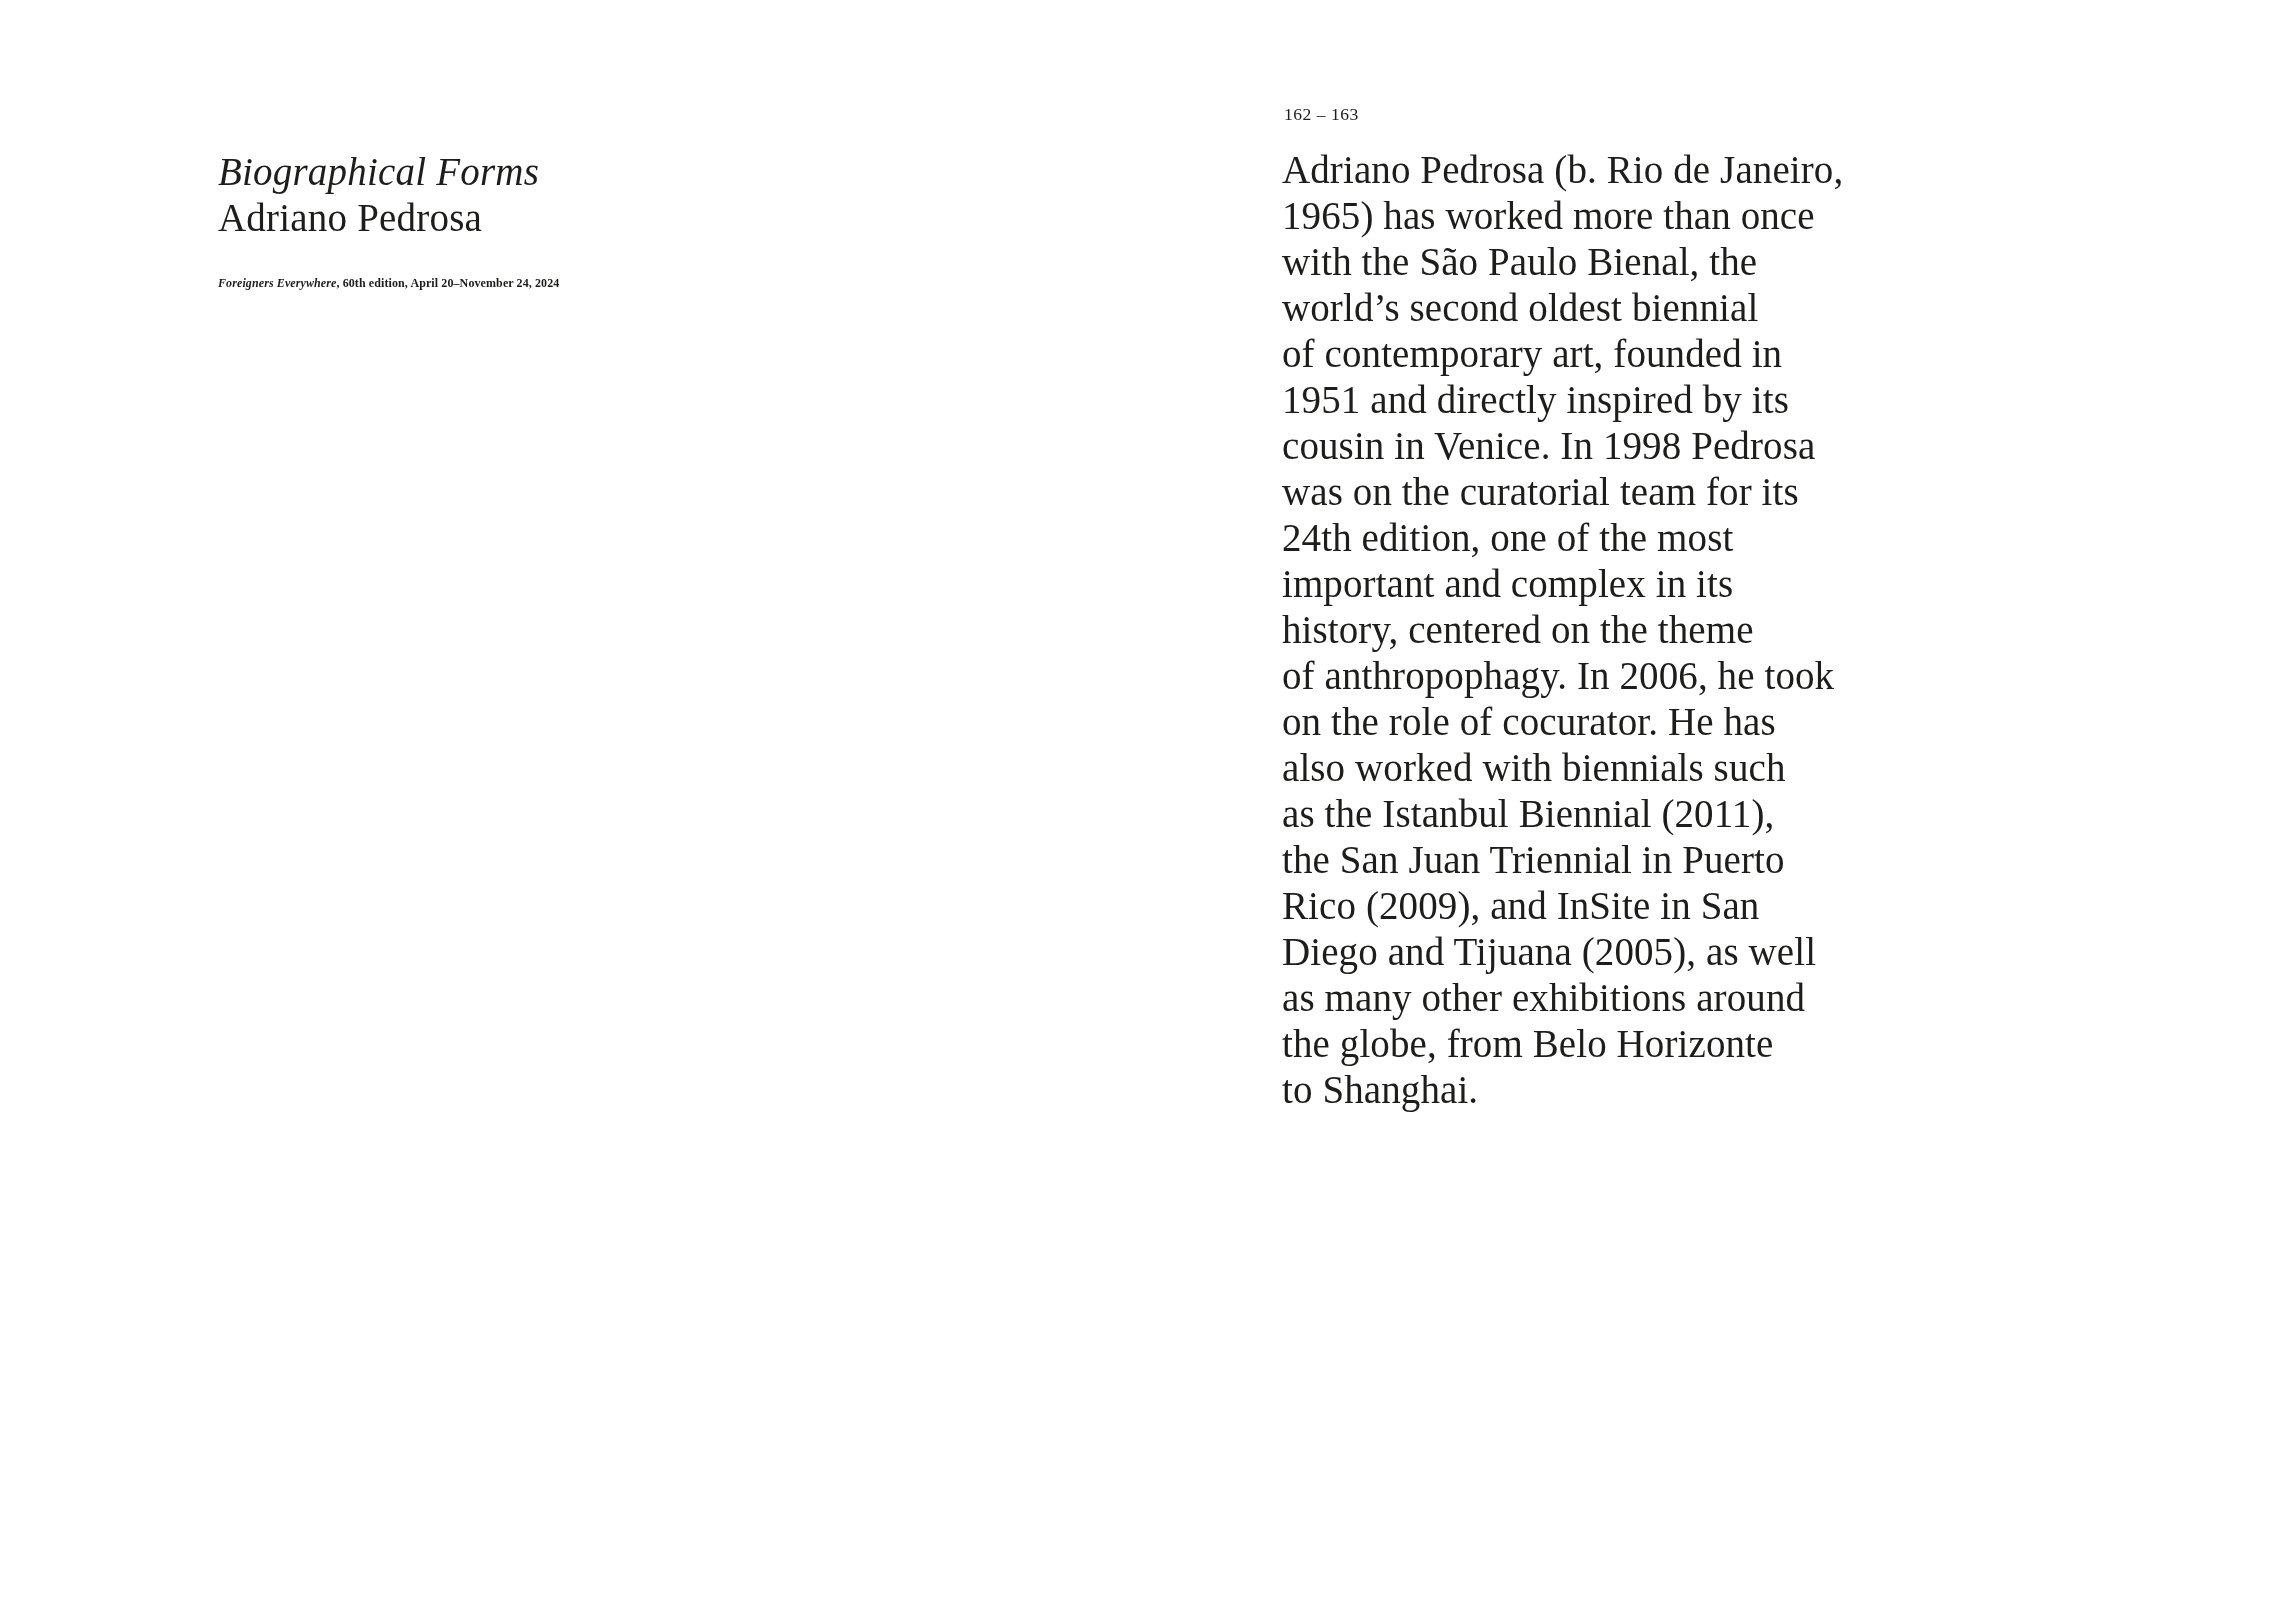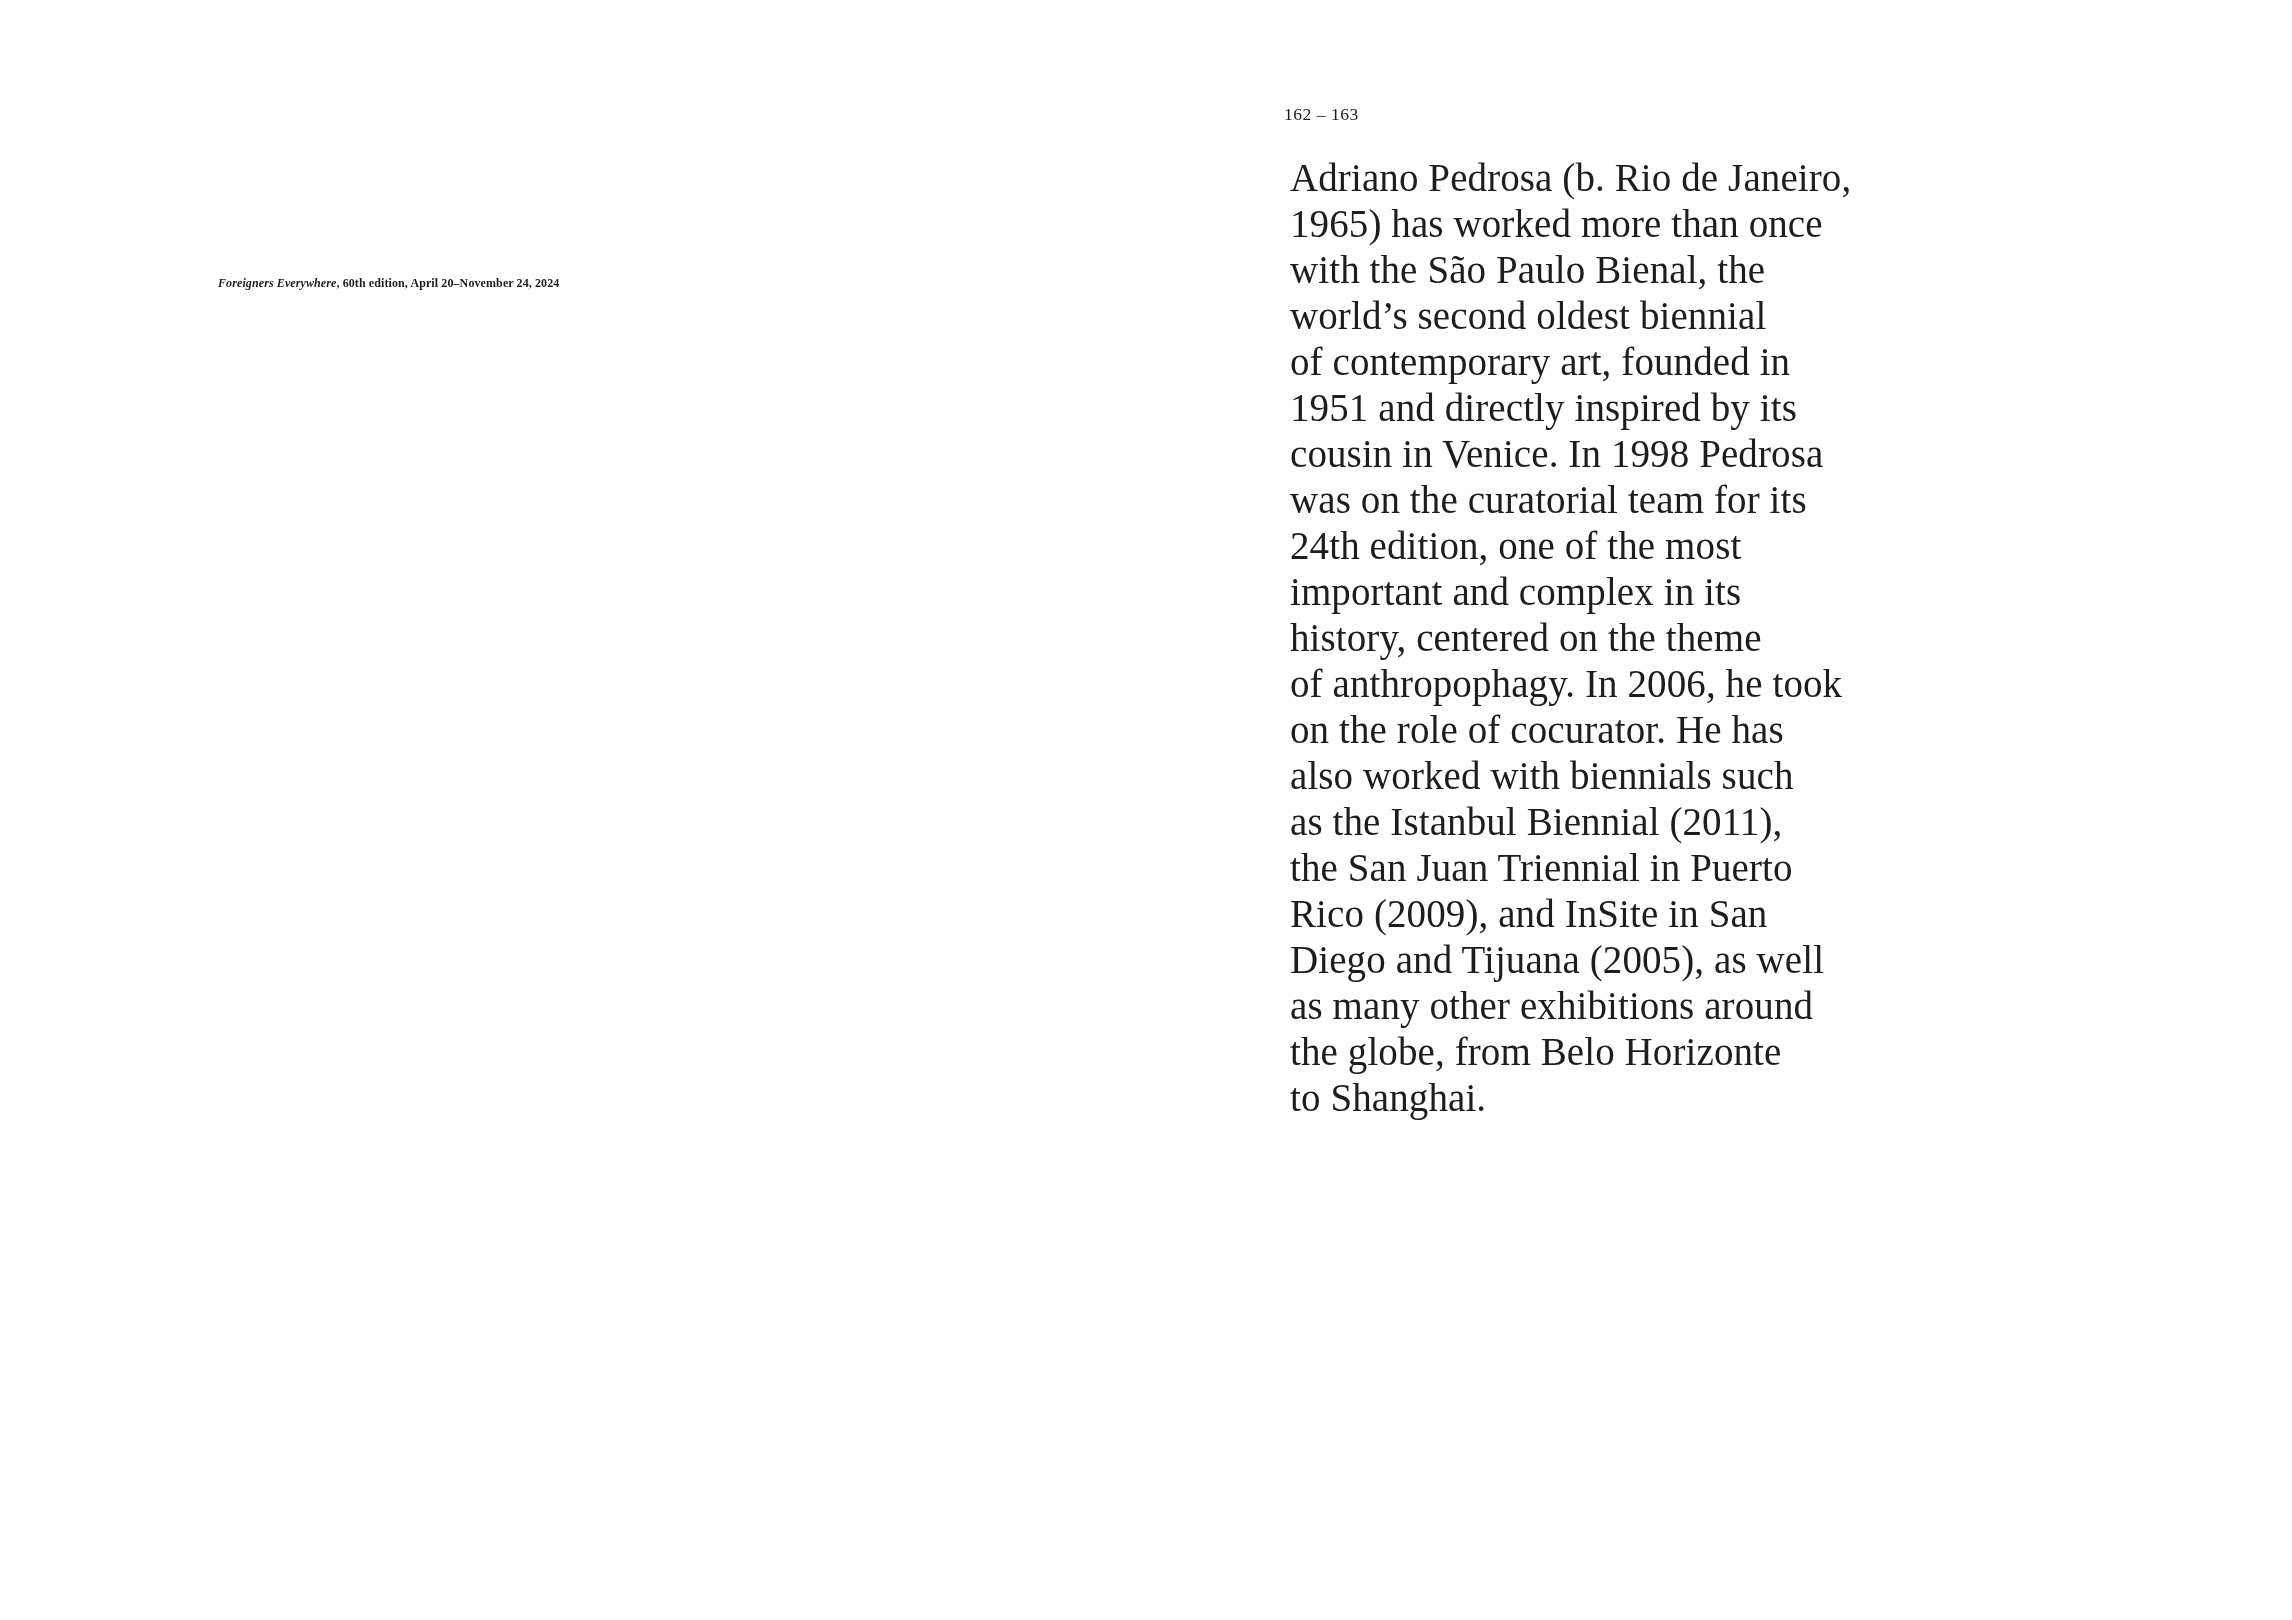--- a/index.html
+++ b/index.html
@@ -56,32 +56,36 @@
   .body-column {
     position: absolute;
     left: 1282px;
     top: 147px;
     width: 686px;
     font-size: 39px;
     line-height: 46px;
     letter-spacing: 0.1px;
   }
   .body-paragraph {
-    margin: 8px;
+    margin: 0;
     white-space: pre-line;
   }
   .body-paragraph.indent-first {
     text-indent: 53px;
   }
 </style>
 </head>
 <body>
 
 <div class="spread">
 
+  <div class="left-title">
+    <div class="line-italic">Biographical Forms</div>
+    <div class="line-roman">Adriano Pedrosa</div>
+  </div>
 
   <div class="left-caption">
     <span class="caption-italic">Foreigners Everywhere</span><span>, 60th edition, April 20–November 24, 2024</span>
   </div>
 
   <div class="page-number">162 – 163</div>
 
   <div class="body-column">
     <p class="body-paragraph">Adriano Pedrosa (b. Rio de Janeiro,
 1965) has worked more than once

